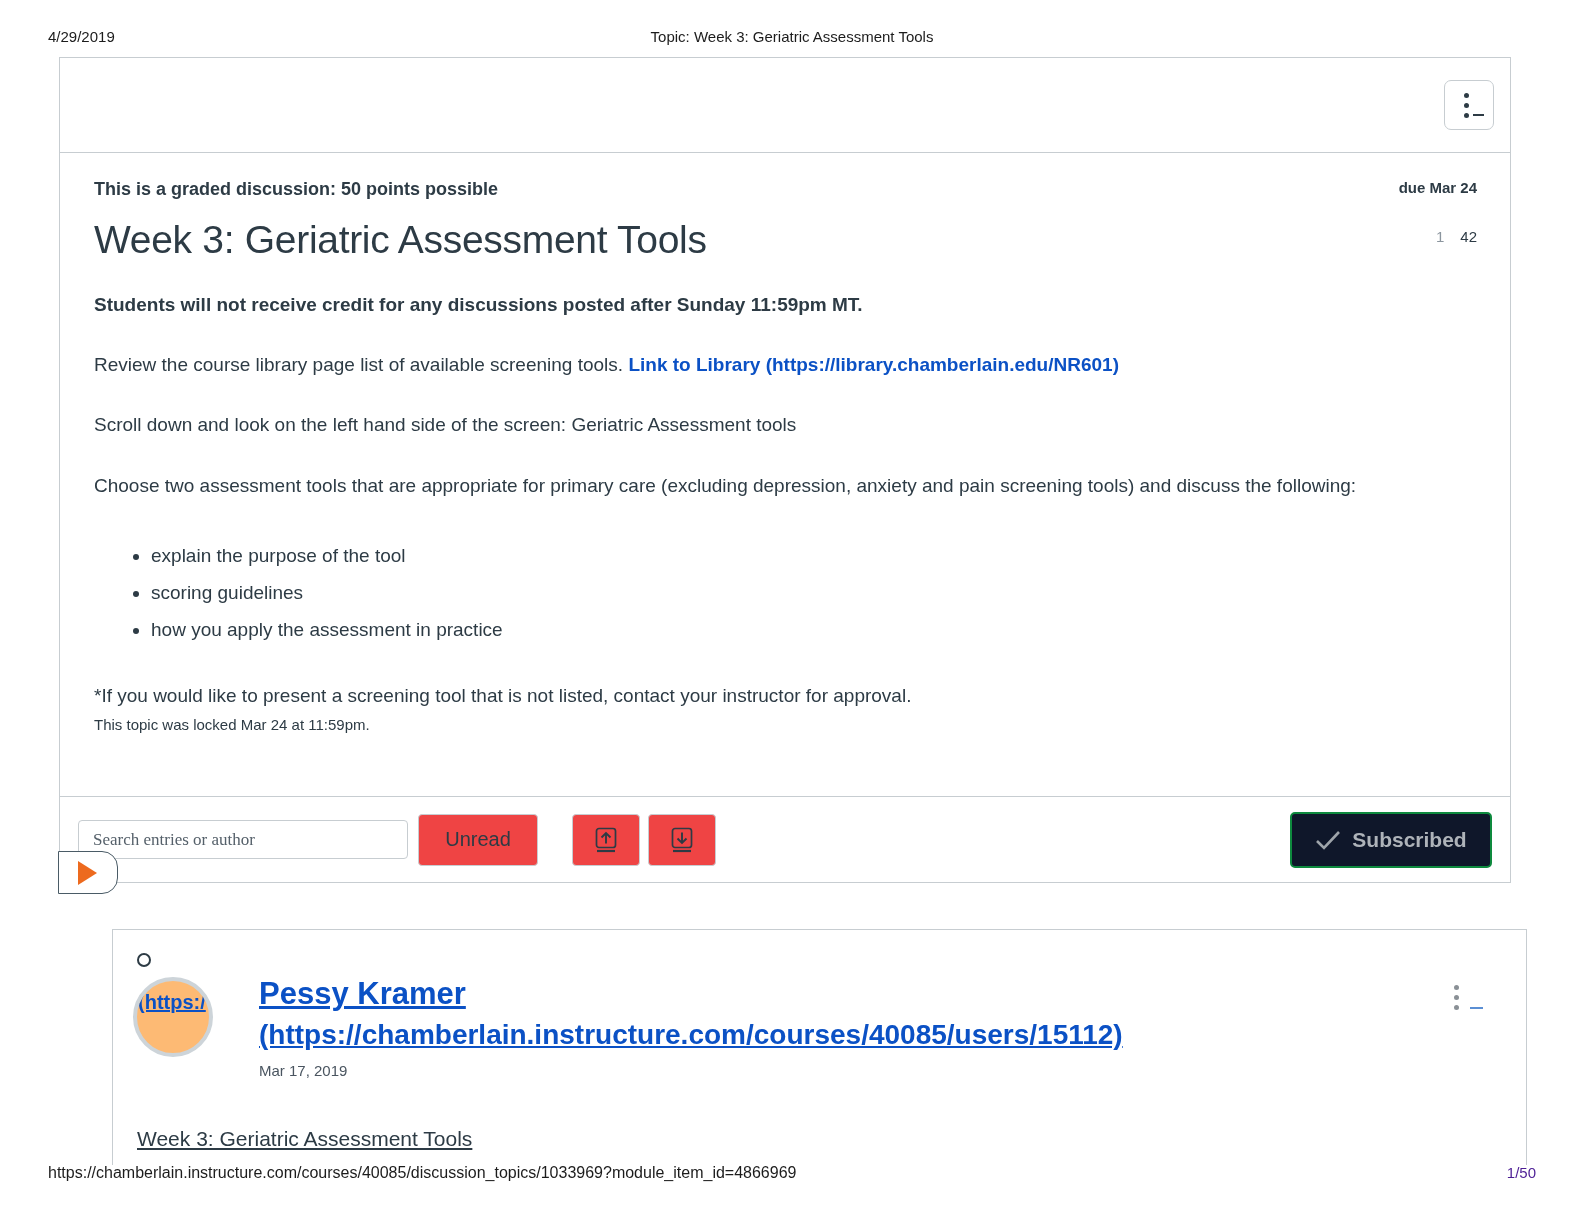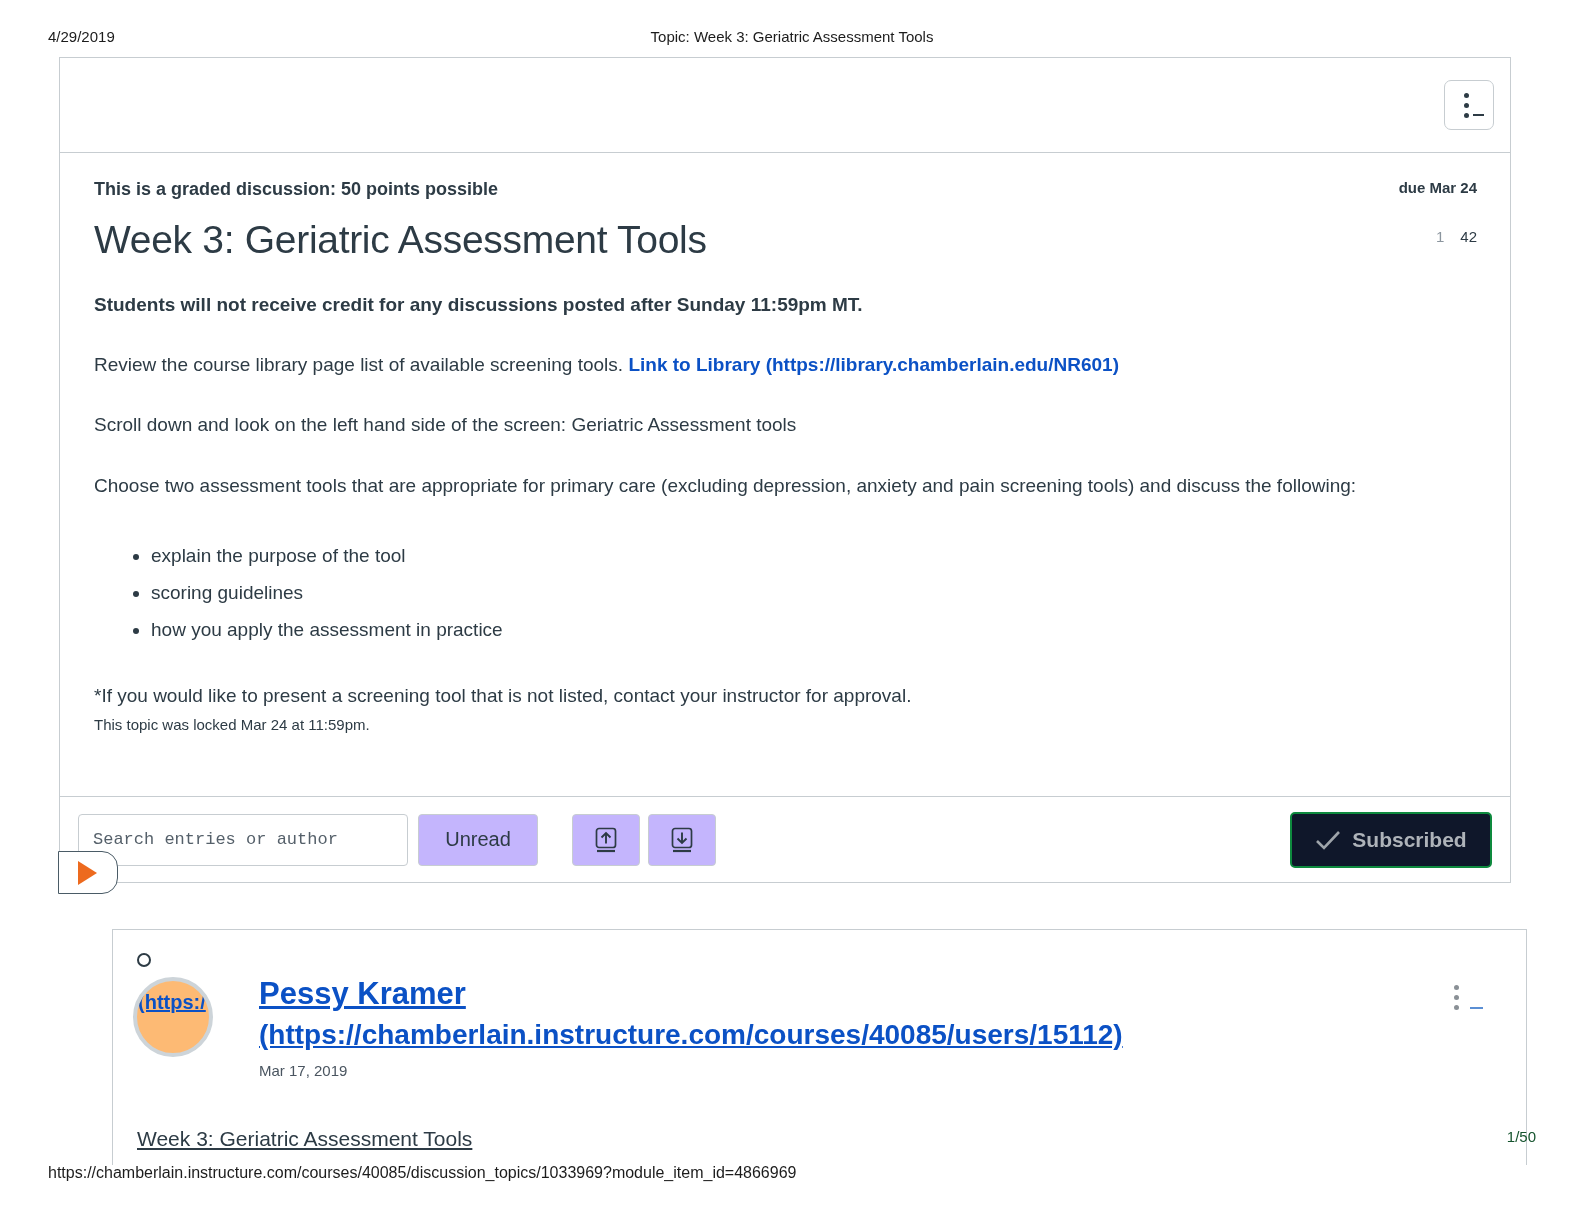--- a/index.html
+++ b/index.html
@@ -7,21 +7,21 @@
   body {
     width:1584px; height:1224px; position:relative;
     font-family:"Liberation Sans", sans-serif; color:#2D3B45;
   }
   a { cursor:pointer; }
 
   
   .print-date { position:absolute; left:48px; top:28px; font-size:15px; color:#1c1c1c; }
   .print-title { position:absolute; left:0; right:0; top:28px; text-align:center; font-size:15px; color:#1c1c1c; }
   .print-url { position:absolute; left:48px; top:1164px; font-size:16px; color:#1c1c1c; }
-  .print-page { position:absolute; right:48px; top:1128px; font-size:15px; color:#14532d; }
+  .print-page { position:absolute; right:48px; top:1164px; font-size:15px; color:#4c1d95; }
 
   
   .topic-box {
     position:absolute; left:59px; top:57px; width:1452px; height:826px;
     border:1px solid #C7CDD1; background:#fff;
   }
   .topic-box-header { height:95px; border-bottom:1px solid #C7CDD1; position:relative; }
   .kebab-btn {
     position:absolute; right:16px; top:22px; width:50px; height:50px;
     border:1px solid #C7CDD1; border-radius:7px; background:#fff;
@@ -48,27 +48,27 @@
   .bullet-list li { font-size:19px; margin-bottom:15px; }
   .approval-note { font-size:19px; margin-top:44px; }
   .locked-note { font-size:15px; margin-top:9px; }
 
   
   .toolbar {
     position:absolute; left:0; right:0; bottom:0; height:86px;
     border-top:1px solid #C7CDD1; display:flex; align-items:center; padding:0 18px;
   }
   .search-input {
-    width:330px; height:52px; border:1px solid #C7CDD1; border-radius:4px;
+    width:330px; height:39px; border:1px solid #C7CDD1; border-radius:4px;
     font-size:17px; padding:0 14px; color:#2D3B45; outline:none;
-    font-family:Liberation Mono, monospace;
+    font-family:Liberation Serif, serif;
   }
   .search-input::placeholder { color:#55606a; opacity:1; }
   .btn {
-    background:#c4b5fd; border:1px solid #C7CDD1; border-radius:4px;
+    background:#ef4444; border:1px solid #C7CDD1; border-radius:4px;
     display:flex; align-items:center; justify-content:center; cursor:pointer;
     font-family:"Liberation Sans", sans-serif;
   }
   .unread-btn { margin-left:10px; width:120px; height:52px; font-size:20px; color:#2D3B45; }
   .icon-btn { width:68px; height:52px; }
   .icon-btn.up { margin-left:34px; }
   .icon-btn.down { margin-left:8px; }
   .subscribed-btn {
     margin-left:auto; width:202px; height:56px;
     border:2px solid #0E8A3E; border-radius:5px; background:#0f172a;

